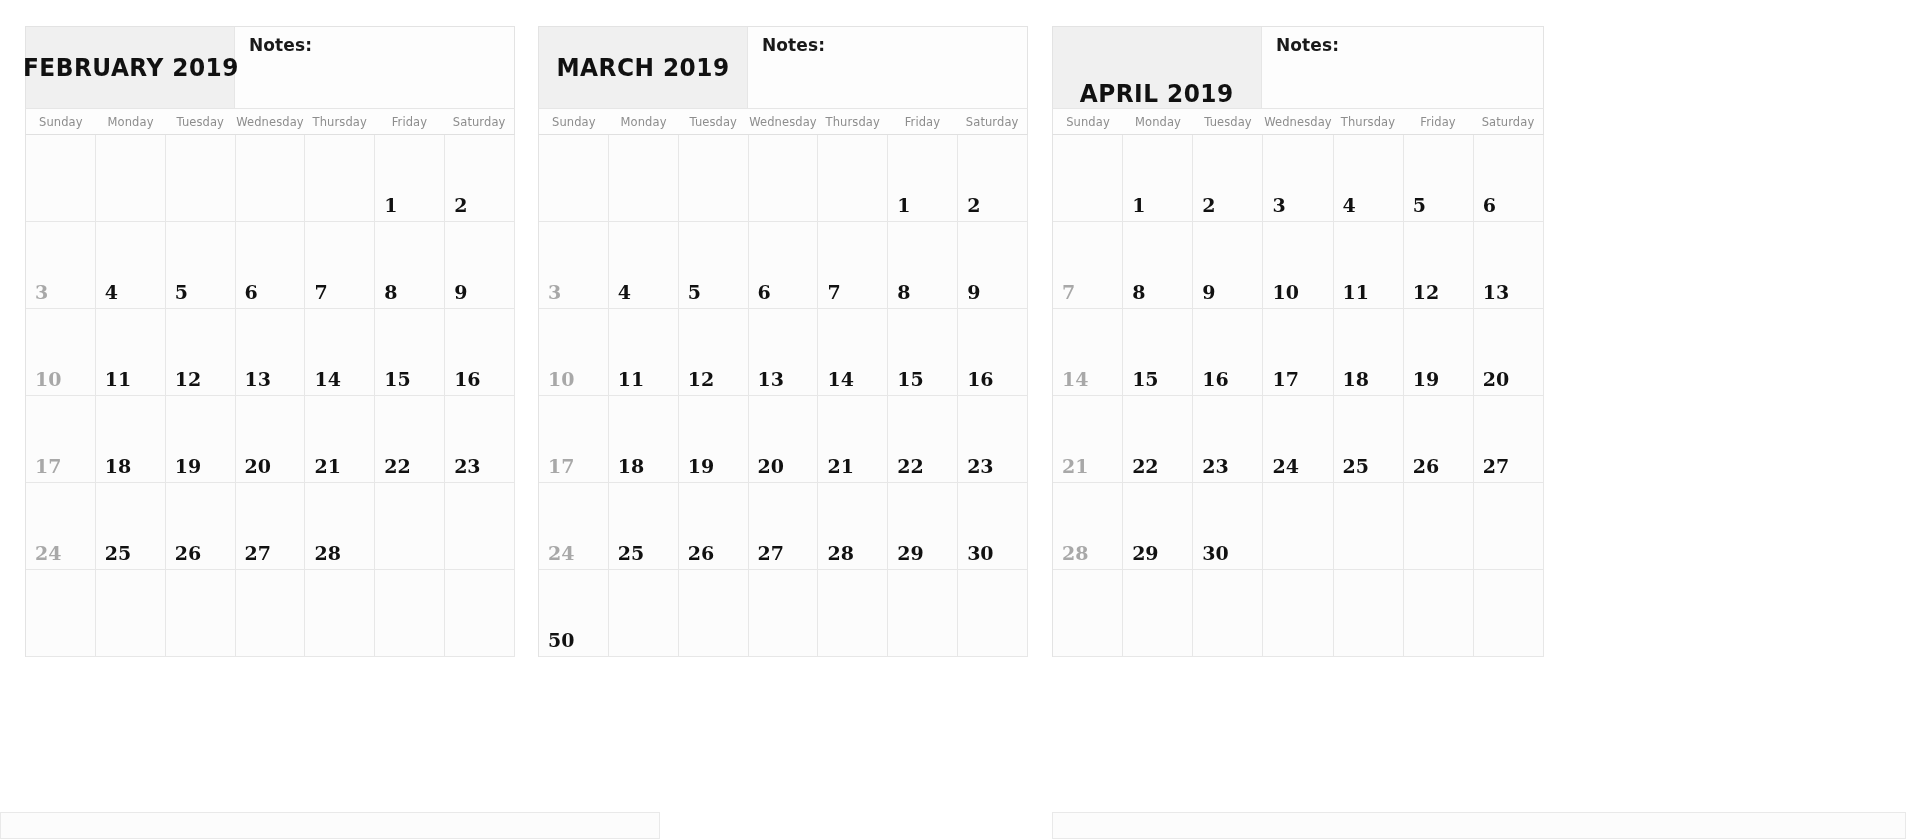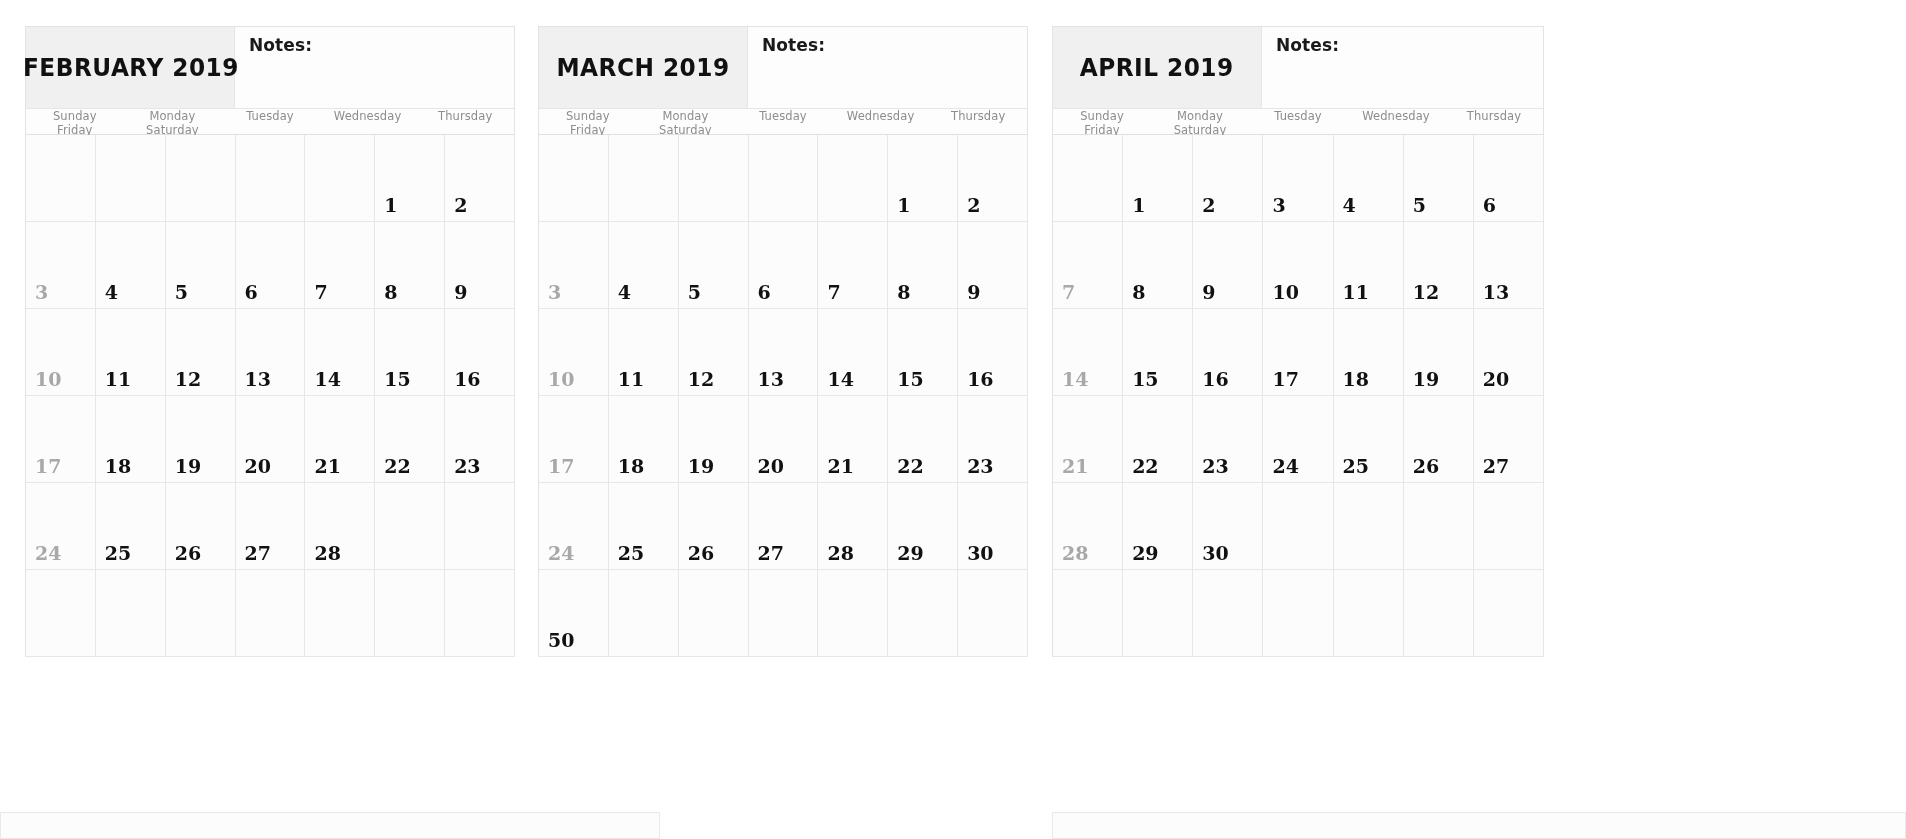--- a/index.html
+++ b/index.html
@@ -50,21 +50,21 @@
 
   .title-box {
     background: #f0f0f0;
     display: flex;
     align-items: center;
     box-sizing: border-box;
     flex: 0 0 auto;
   }
   .cal-feb .title-box { width: 208px; justify-content: center; padding-left: 18px; }
   .cal-mar .title-box { width: 208px; justify-content: center; }
-  .cal-apr .title-box { width: 208px; justify-content: center; }
+  .cal-apr .title-box { width: 208px; justify-content: center; align-items: flex-end; }
 
   .month-title {
     font-family: "DejaVu Sans", sans-serif;
     font-weight: 700;
     font-size: 25px;
     letter-spacing: 0.5px;
     color: #111111;
     white-space: nowrap;
     transform: scaleX(0.93);
     transform-origin: center;
@@ -82,21 +82,21 @@
     font-family: "DejaVu Sans", sans-serif;
     font-weight: 700;
     font-size: 17px;
     color: #1a1a1a;
     letter-spacing: 0.1px;
   }
 
   
   .weekdays {
     display: grid;
-    grid-template-columns: repeat(5, 1fr);
+    grid-template-columns: repeat(7, 1fr);
     border-left: 1px solid #e3e3e3;
     border-right: 1px solid #e3e3e3;
     border-top: 1px solid #e6e6e6;
     border-bottom: 1px solid #e0e0e0;
     background: #fdfdfd;
     box-sizing: border-box;
     height: 27px;
   }
   .weekday {
     display: flex;

